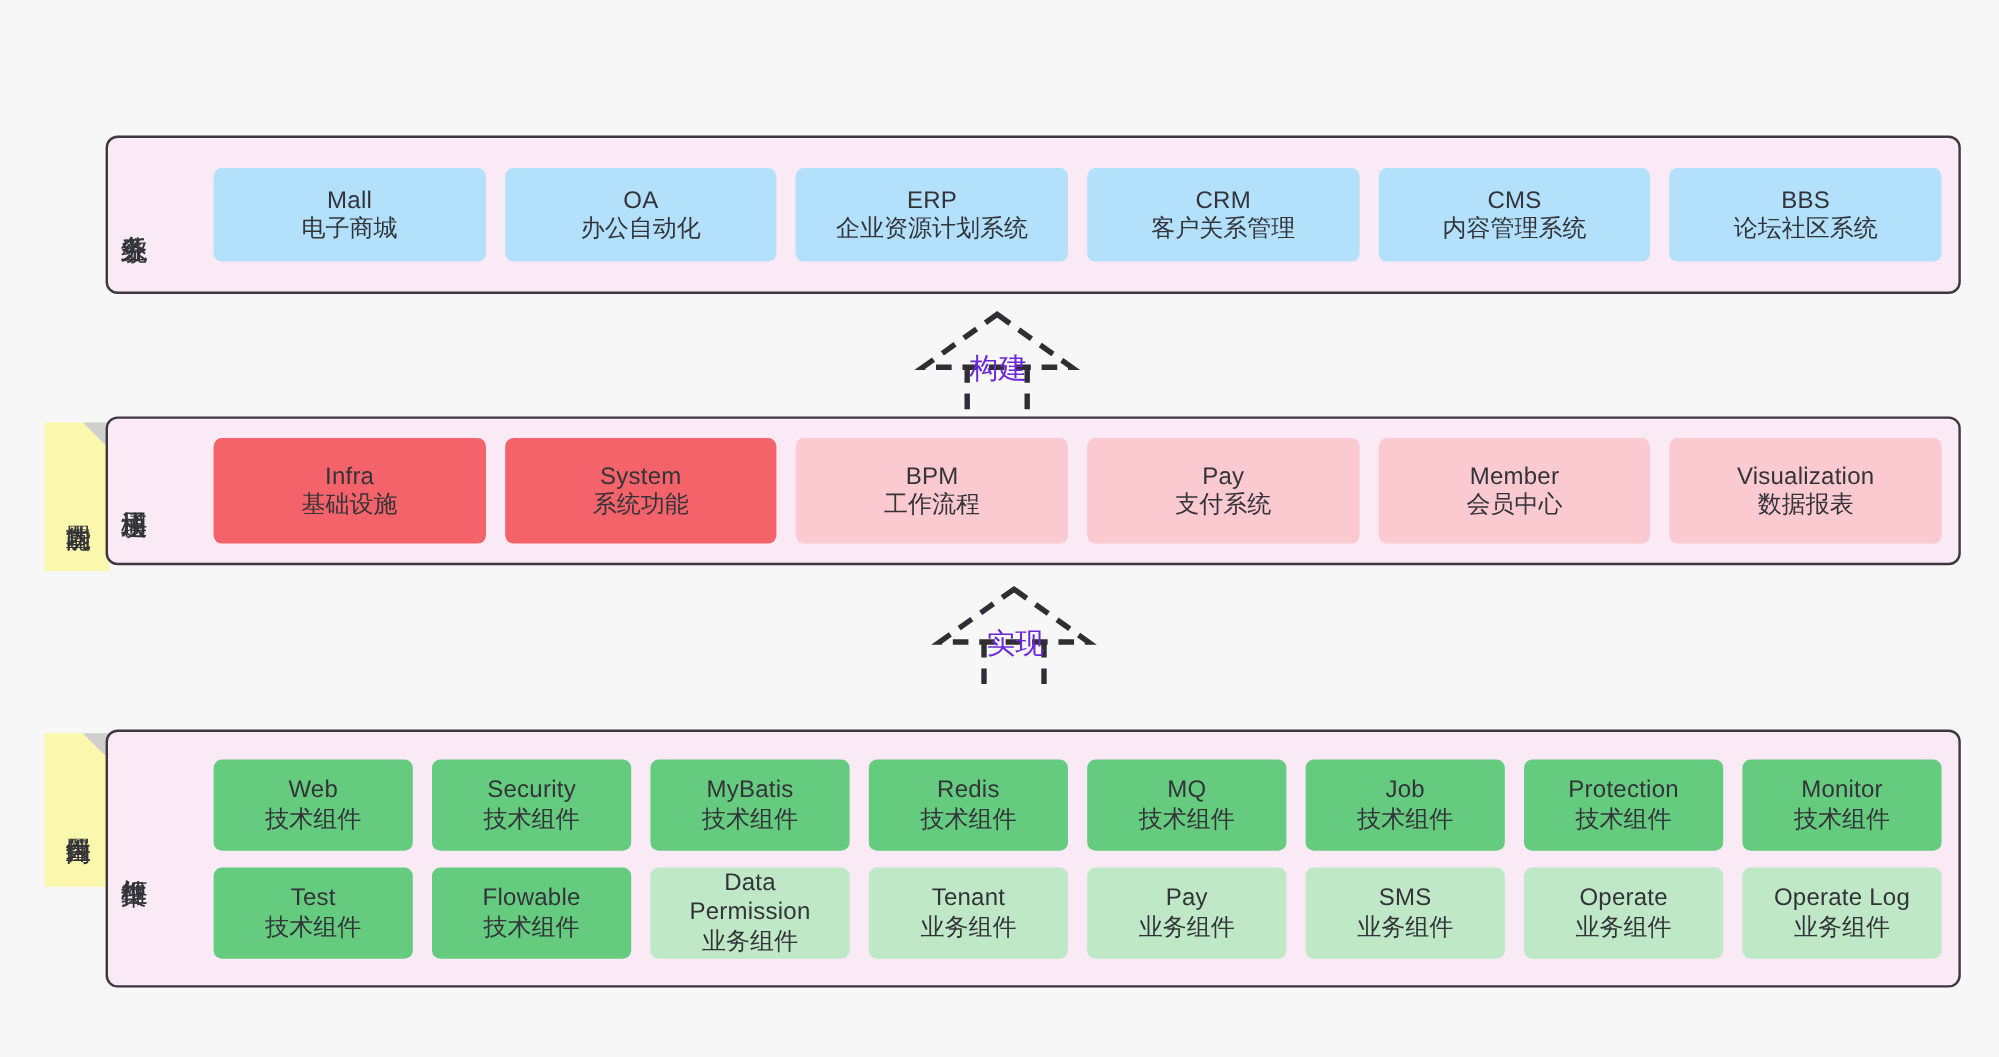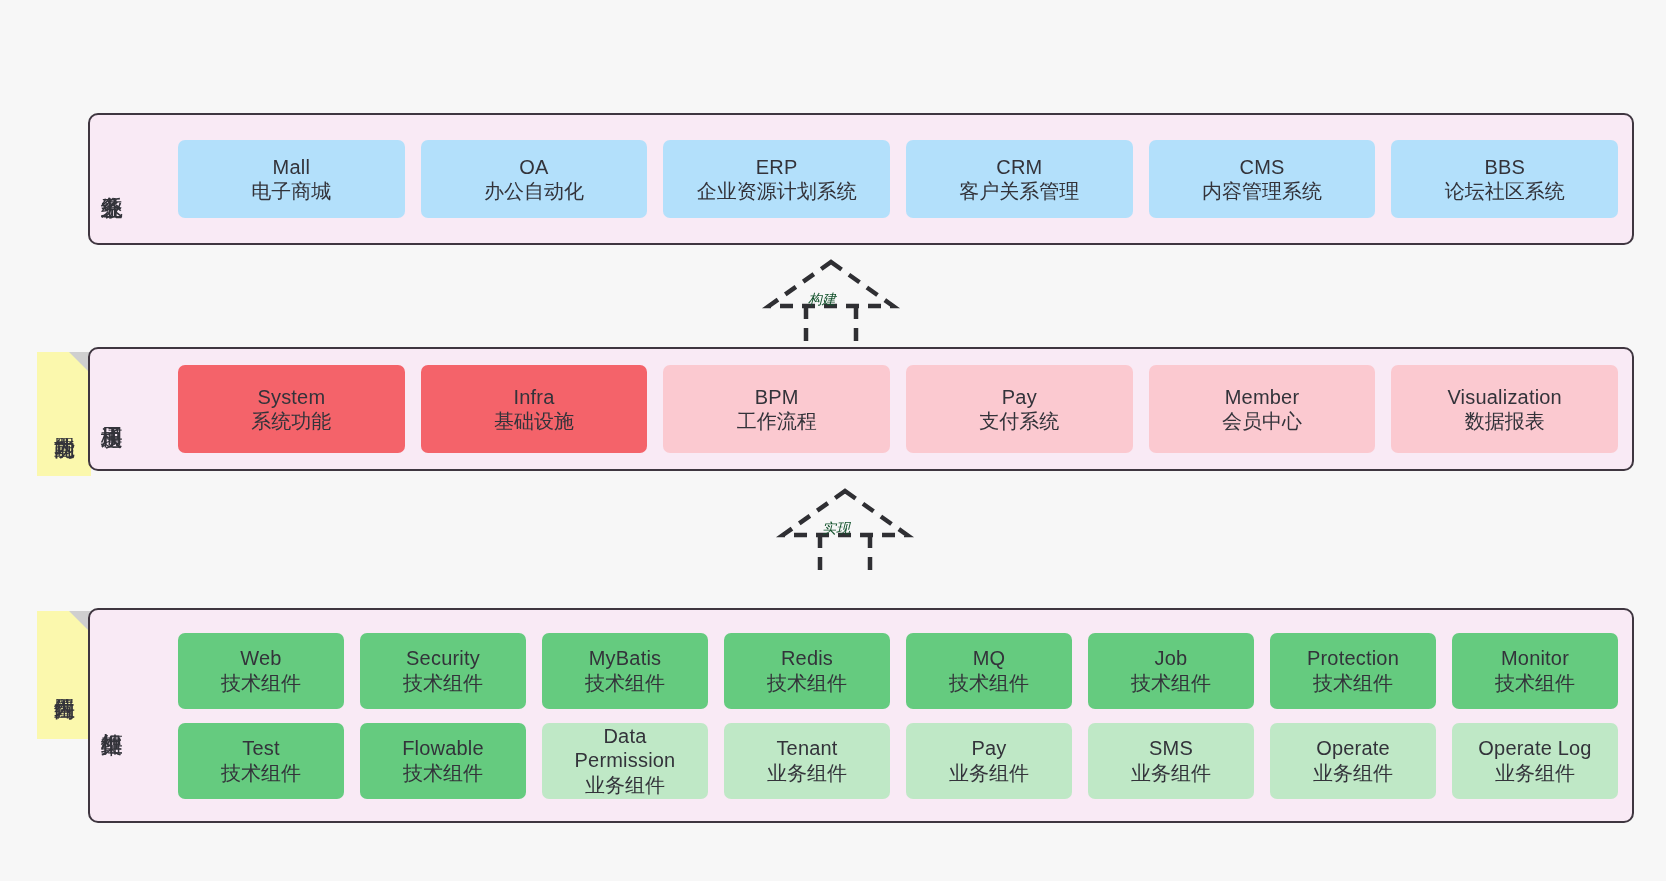--- a/index.html
+++ b/index.html
@@ -128,25 +128,24 @@
   
   .arrow {
     position: absolute;
   }
   .arrow svg {
     display: block;
     overflow: visible;
   }
   .arrow-label {
     position: absolute;
-    font-size: 14px;
-    color: #14532d;
+    font-size: 24px;
+    color: #6d28d9;
     background: transparent;
     white-space: nowrap;
-    font-style: italic;
   }
 </style>
 </head>
 <body>
 
 <div id="canvas">
 
   <div class="layer" id="layer-business-systems" style="left:88px; top:113px; width:1546px; height:132px;">
     <div class="layer-label">业务系统</div>
     <div class="layer-body">
@@ -193,26 +192,26 @@
   <div class="note" style="left:37px; top:352px; width:54px; height:124px;">
     <span class="fold"></span>
     <span>内置功能</span>
   </div>
 
   <div class="layer" id="layer-common-modules" style="left:88px; top:347px; width:1546px; height:124px;">
     <div class="layer-label">通用模块</div>
     <div class="layer-body">
       <div class="row">
         <div class="card h-mod c-red">
+          <span class="t-en">Infra</span>
+          <span class="t-cn">基础设施</span>
+        </div>
+        <div class="card h-mod c-red">
           <span class="t-en">System</span>
           <span class="t-cn">系统功能</span>
-        </div>
-        <div class="card h-mod c-red">
-          <span class="t-en">Infra</span>
-          <span class="t-cn">基础设施</span>
         </div>
         <div class="card h-mod c-pink">
           <span class="t-en">BPM</span>
           <span class="t-cn">工作流程</span>
         </div>
         <div class="card h-mod c-pink">
           <span class="t-en">Pay</span>
           <span class="t-cn">支付系统</span>
         </div>
         <div class="card h-mod c-pink">

